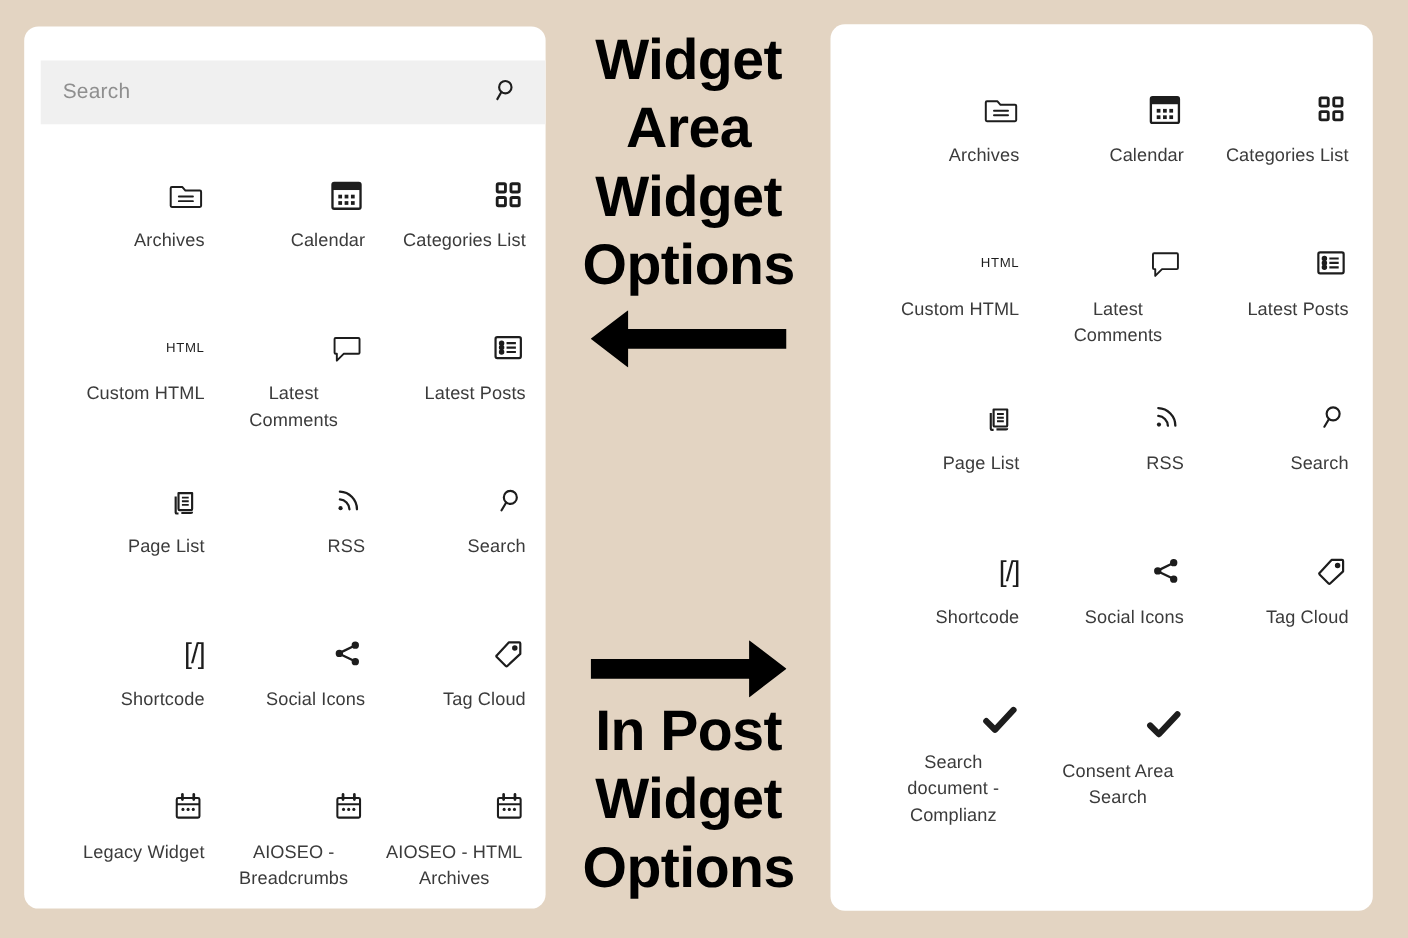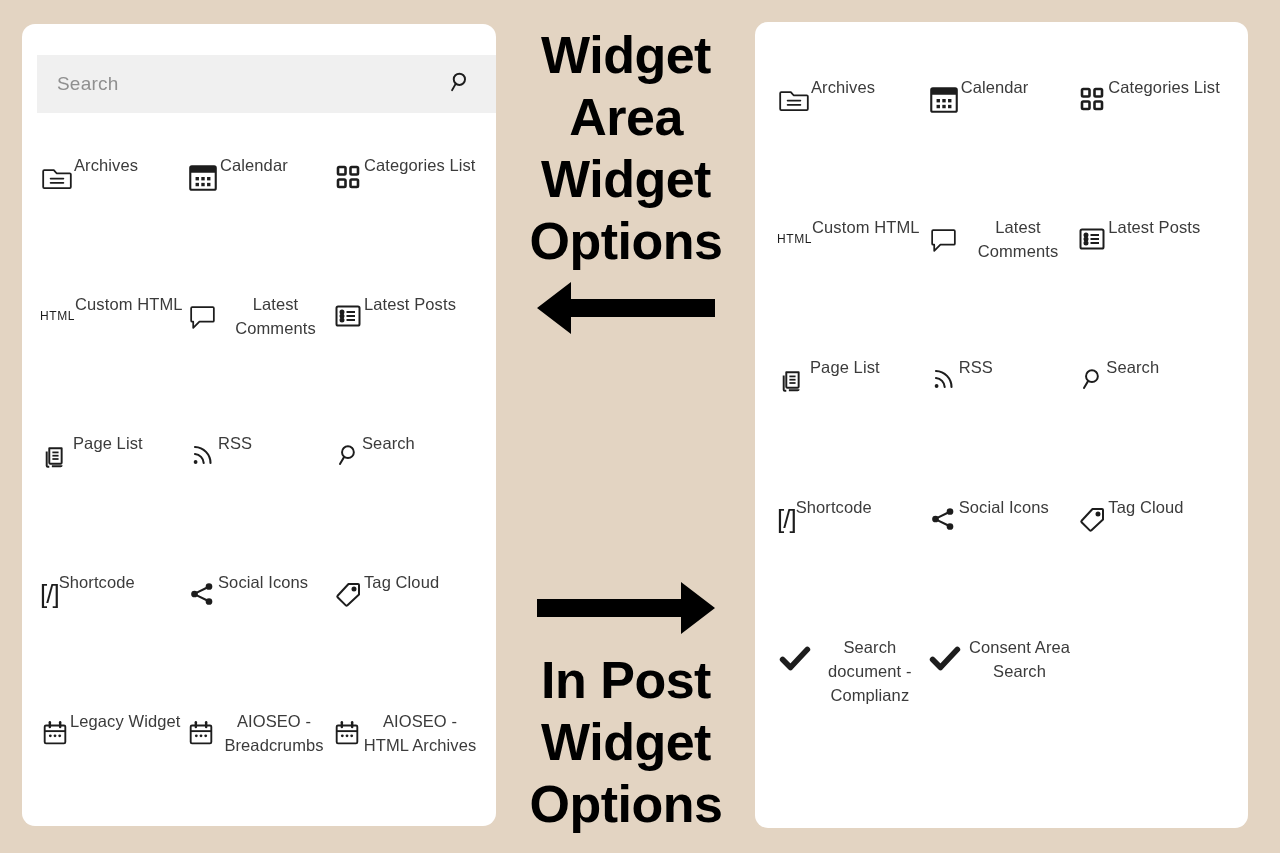--- a/index.html
+++ b/index.html
@@ -73,22 +73,22 @@
   }
   #in-post-grid {
     left: 0; top: 32px;
     padding: 0 22px;
     grid-row-gap: 0px;
   }
 
   .widget-cell {
     height: 139px;
     display: flex;
-    flex-direction: row;
-    align-items: flex-start;
+    flex-direction: column;
+    align-items: flex-end;
     justify-content: flex-start;
     padding-top: 26px;
     text-align: center;
   }
   #in-post-grid .widget-cell { height: 140px; padding-top: 22px; }
 
   .widget-icon {
     height: 46px;
     display: flex;
     align-items: center;
@@ -131,21 +131,21 @@
     width: 100%;
     text-align: center;
     font-weight: bold;
     font-size: 52px;
     line-height: 62px;
     color: #000000;
     font-family: "Liberation Sans", sans-serif;
     letter-spacing: -.5px;
   }
   #widget-area-heading { top: 24px; }
-  #in-post-heading    { top: 649px; }
+  #in-post-heading    { top: 634px; }
 
   .arrow-wrap {
     position: absolute;
     width: 100%;
     display: flex;
     justify-content: center;
   }
   #arrow-left  { top: 282px; }
   #arrow-right { top: 582px; }
 </style>

